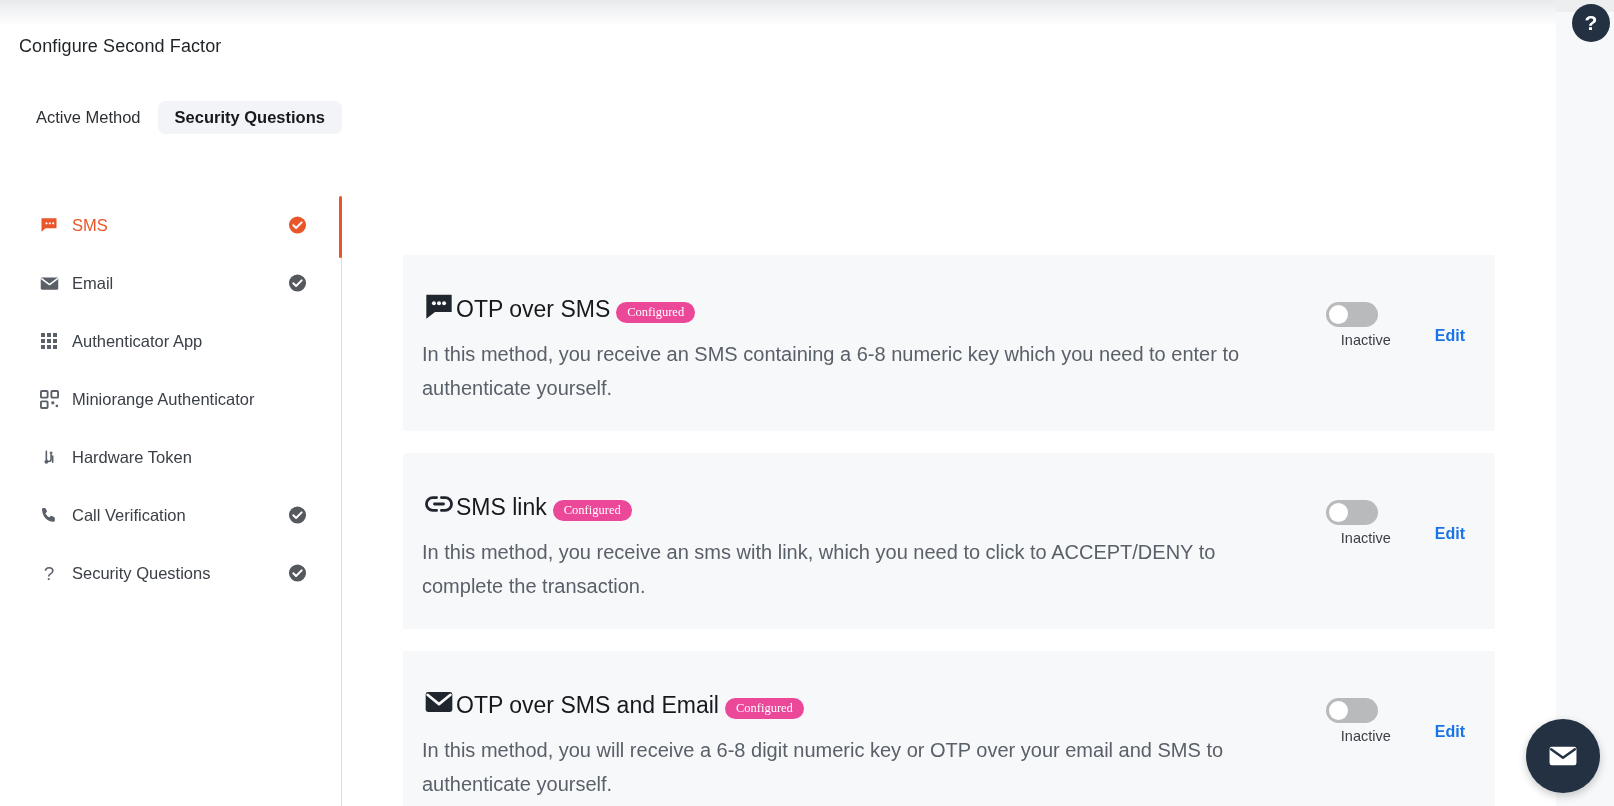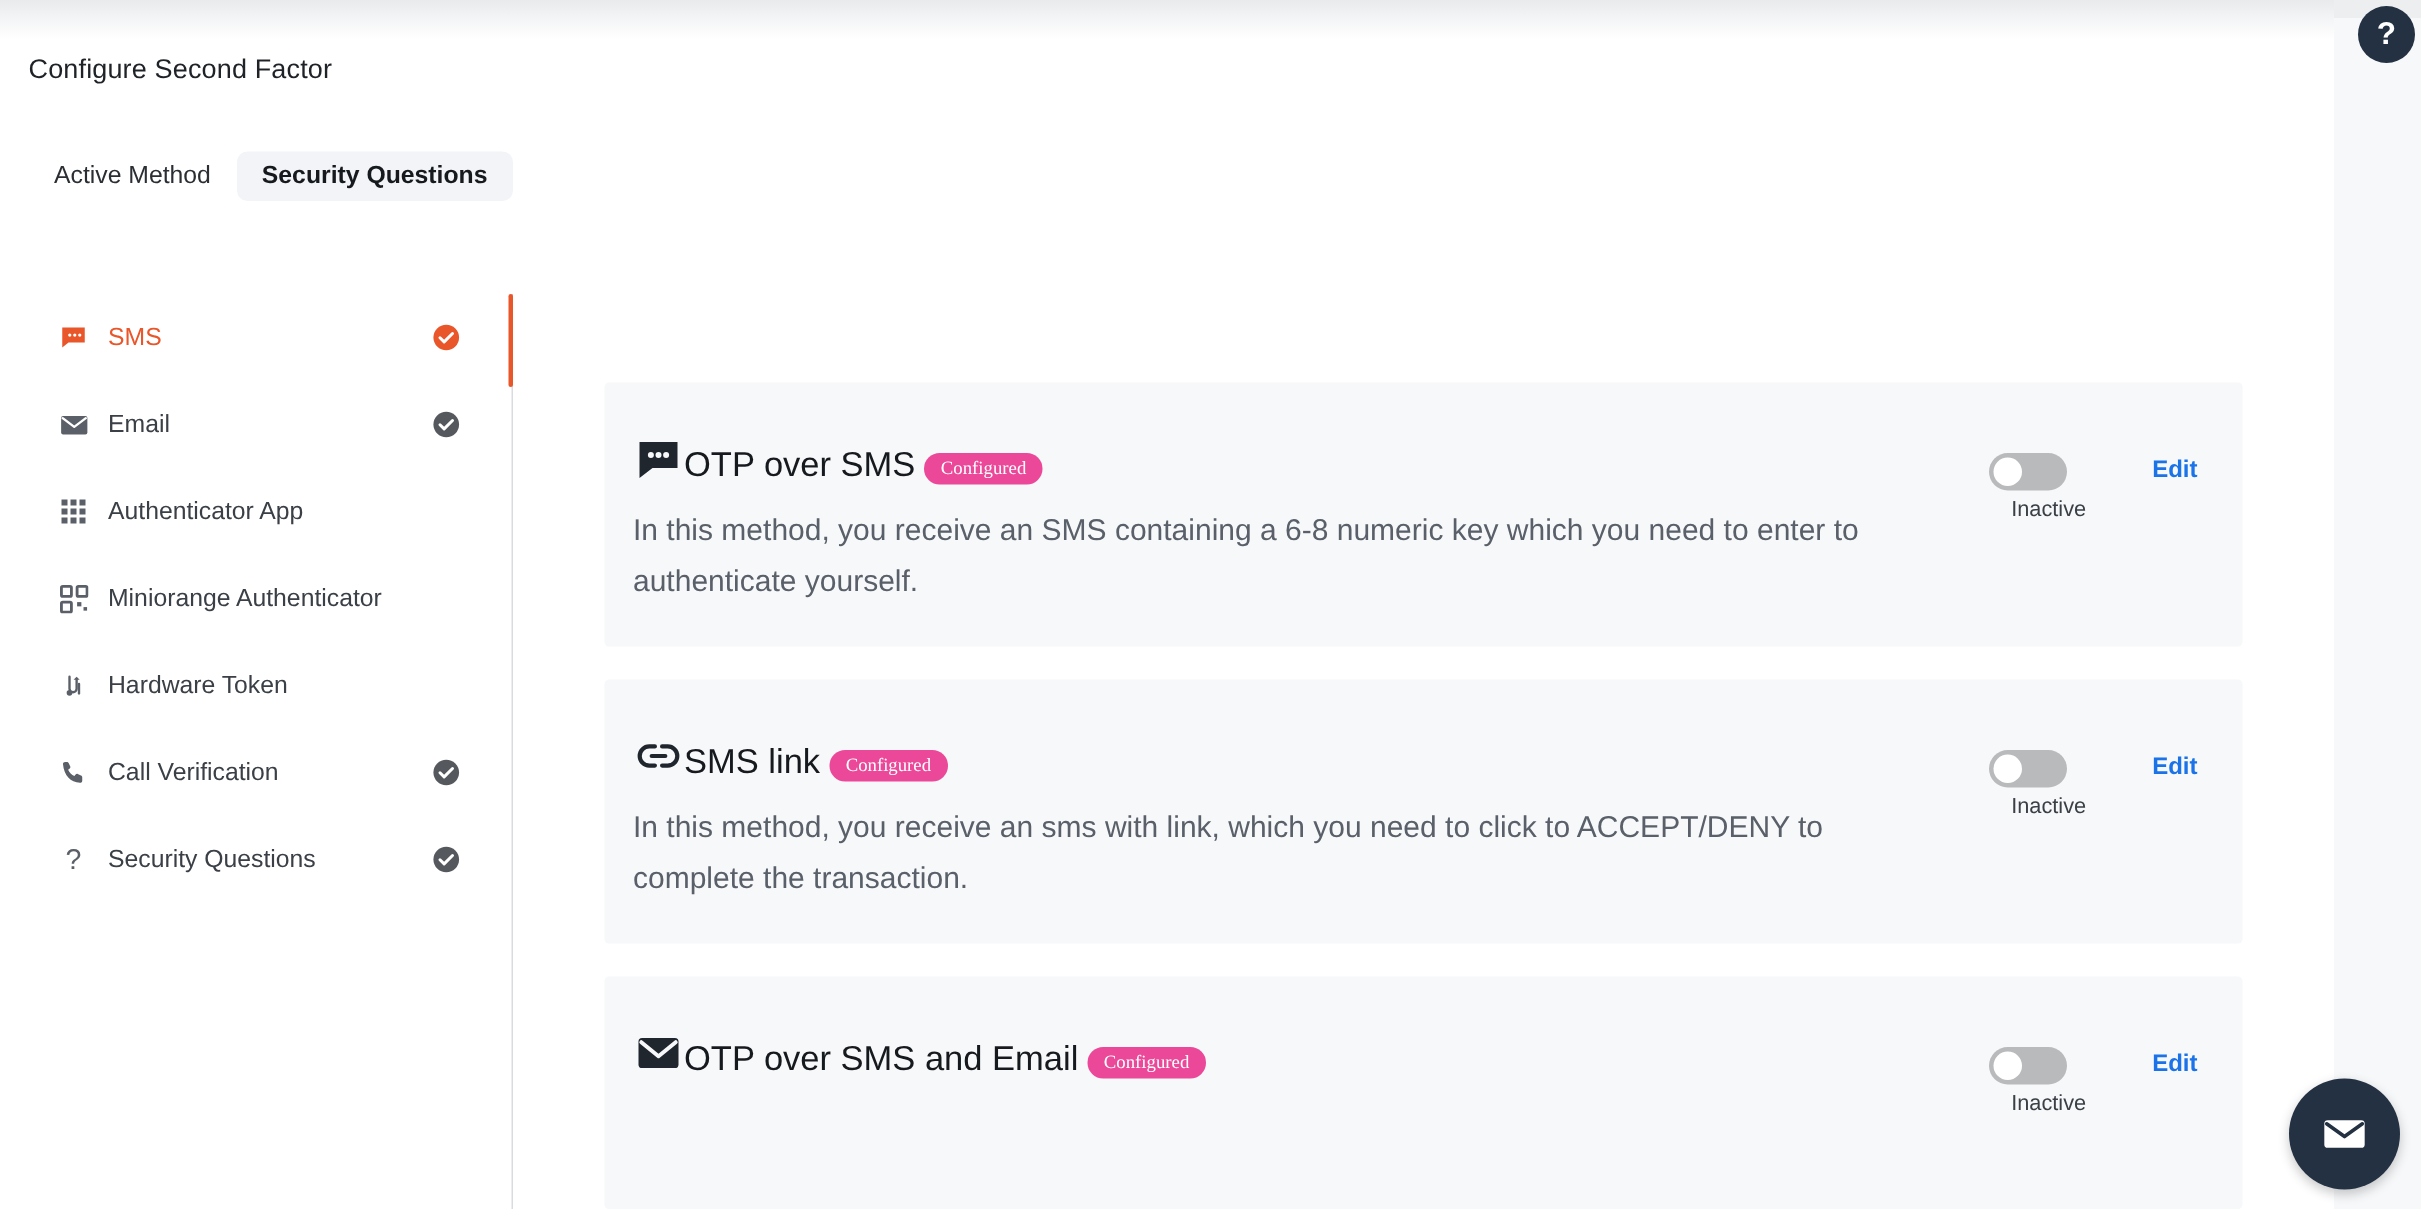--- a/index.html
+++ b/index.html
@@ -236,21 +236,21 @@
     color: #3b4047;
     white-space: nowrap;
     margin-left: 28px;
   }
   .edit-link {
     font-size: 16px;
     color: #1a73e8;
     font-weight: bold;
     cursor: pointer;
     text-decoration: none;
-    margin-top: 3px;
+    margin-top: 25px;
     white-space: nowrap;
   }
 
   
   .help-fab {
     position: absolute;
     top: 4px;
     right: 4px;
     width: 38px;
     height: 38px;
@@ -450,20 +450,21 @@
         <div class="card-head">
           <span class="card-ico">
             <svg width="32" height="32" viewBox="0 0 24 24">
               <rect x="2" y="4.5" width="20" height="15" rx="1.8" fill="currentColor"></rect>
               <path d="M3.4 6.6L12 13.6L20.6 6.6" stroke="#f7f8f9" stroke-width="2" fill="none" stroke-linecap="round" stroke-linejoin="round"></path>
             </svg>
           </span>
           <span class="card-title">OTP over SMS and Email</span>
           <span class="badge">Configured</span>
         </div>
+        <div class="card-desc">In this method, you will receive a 6-8 digit numeric key or OTP over your email and SMS to authenticate yourself.</div>
         <div class="card-actions">
           <div class="toggle-wrap">
             <div class="toggle">
               <div class="knob"></div>
             </div>
             <div class="toggle-label">Inactive</div>
           </div>
           <a class="edit-link" href="#">Edit</a>
         </div>
       </div>

